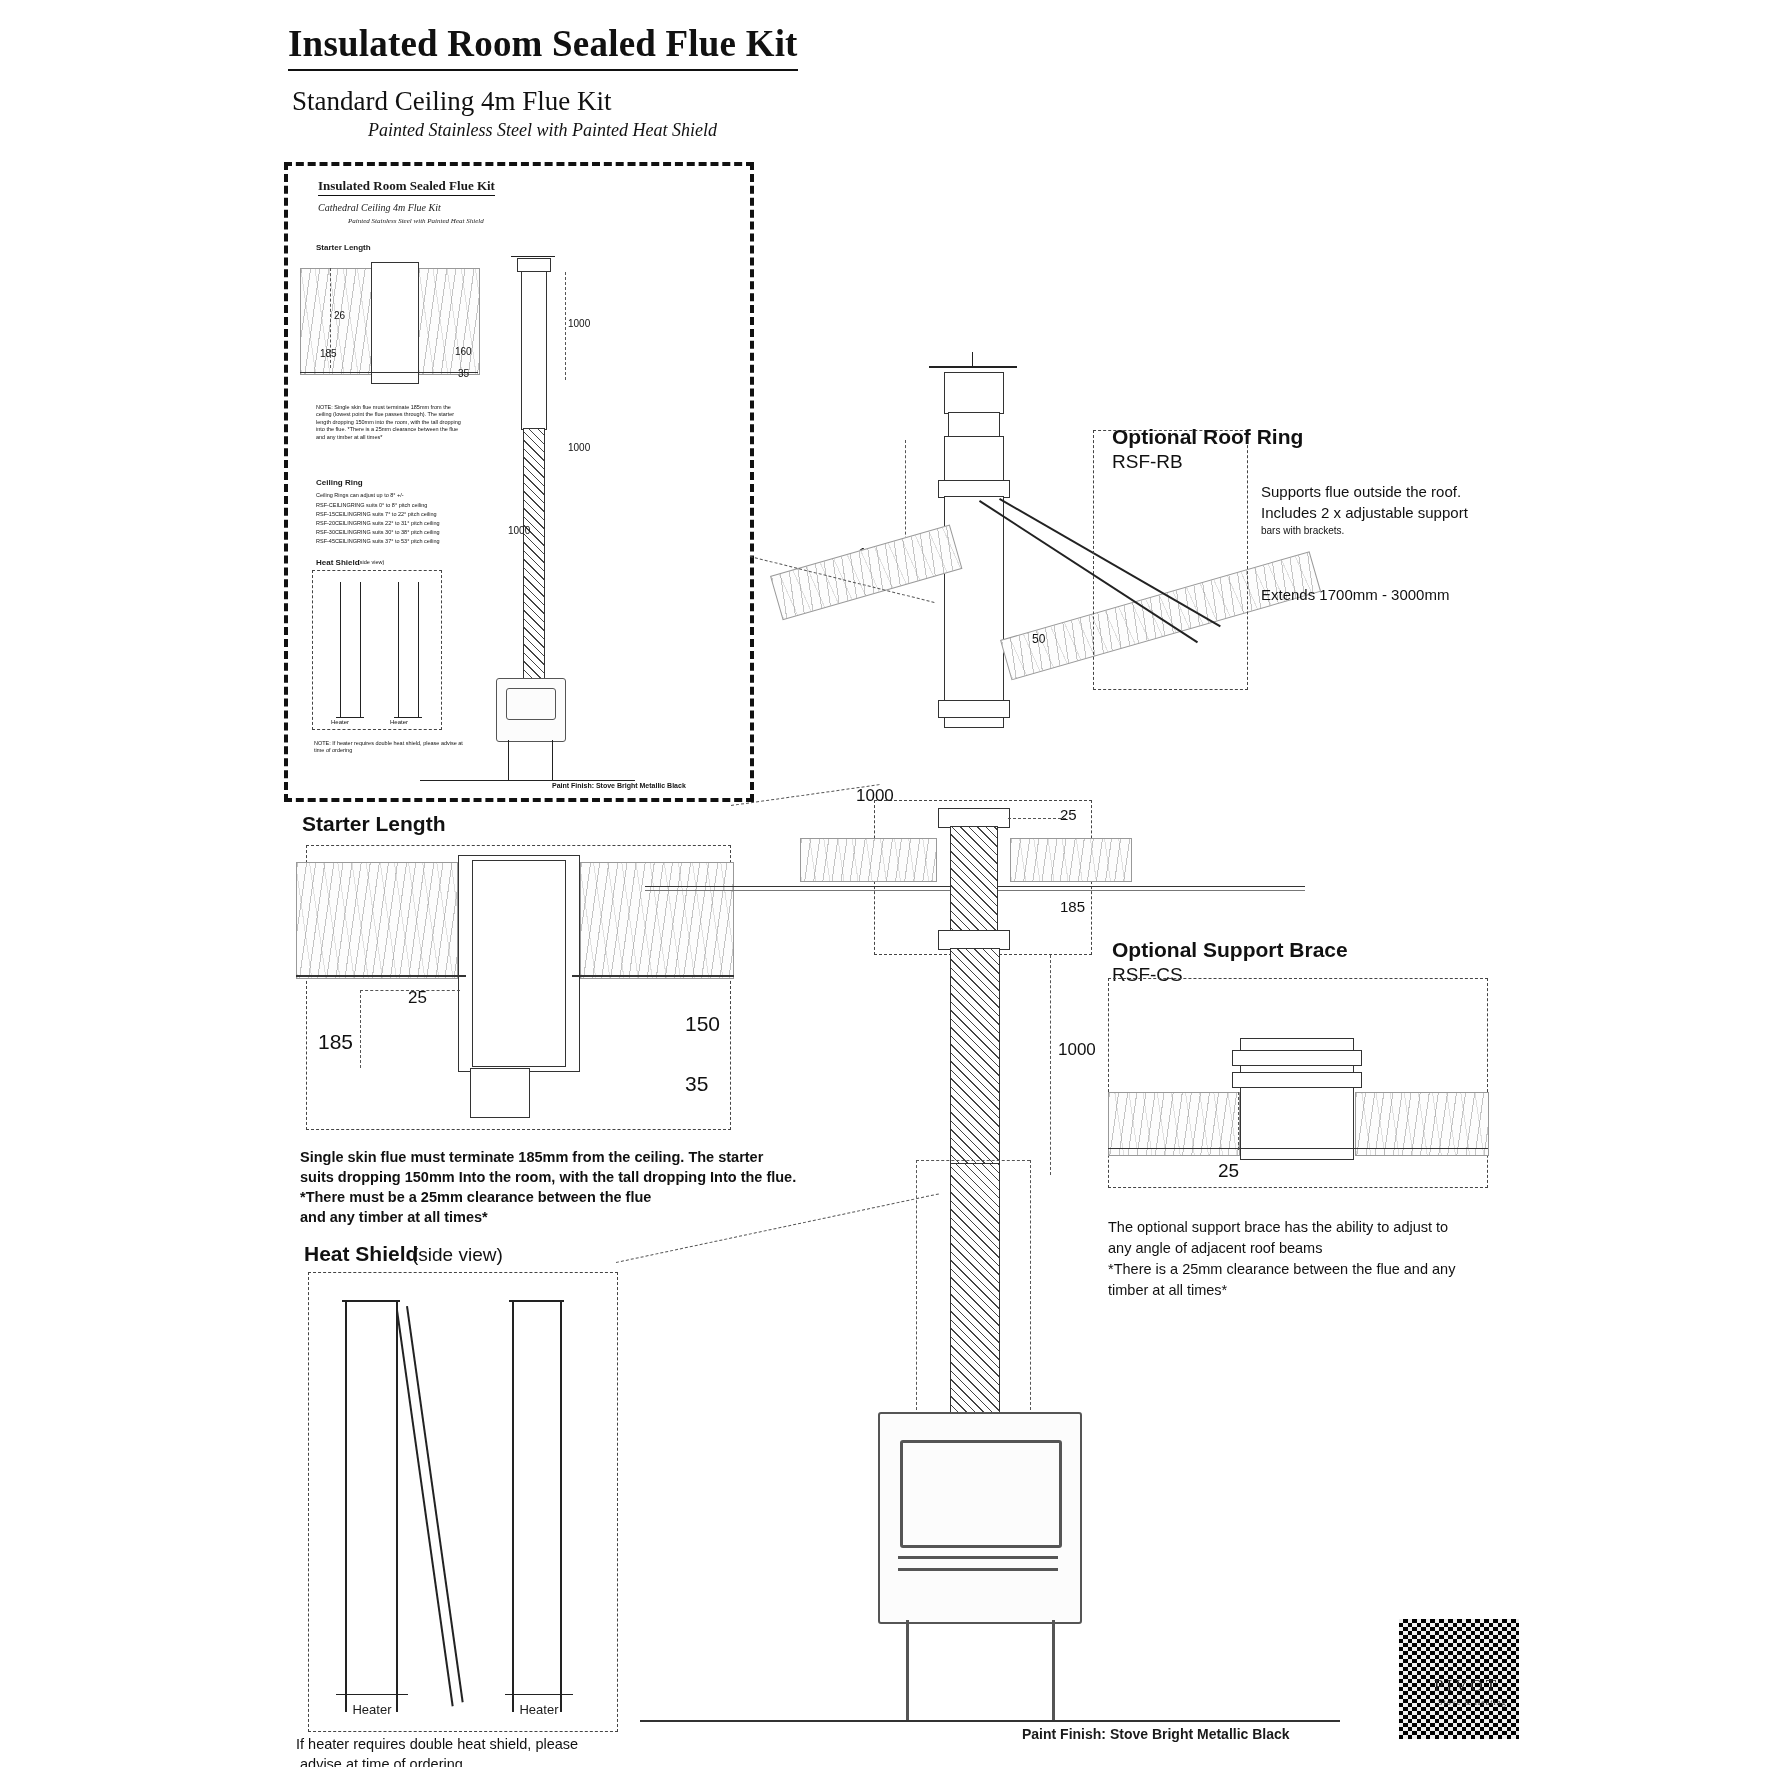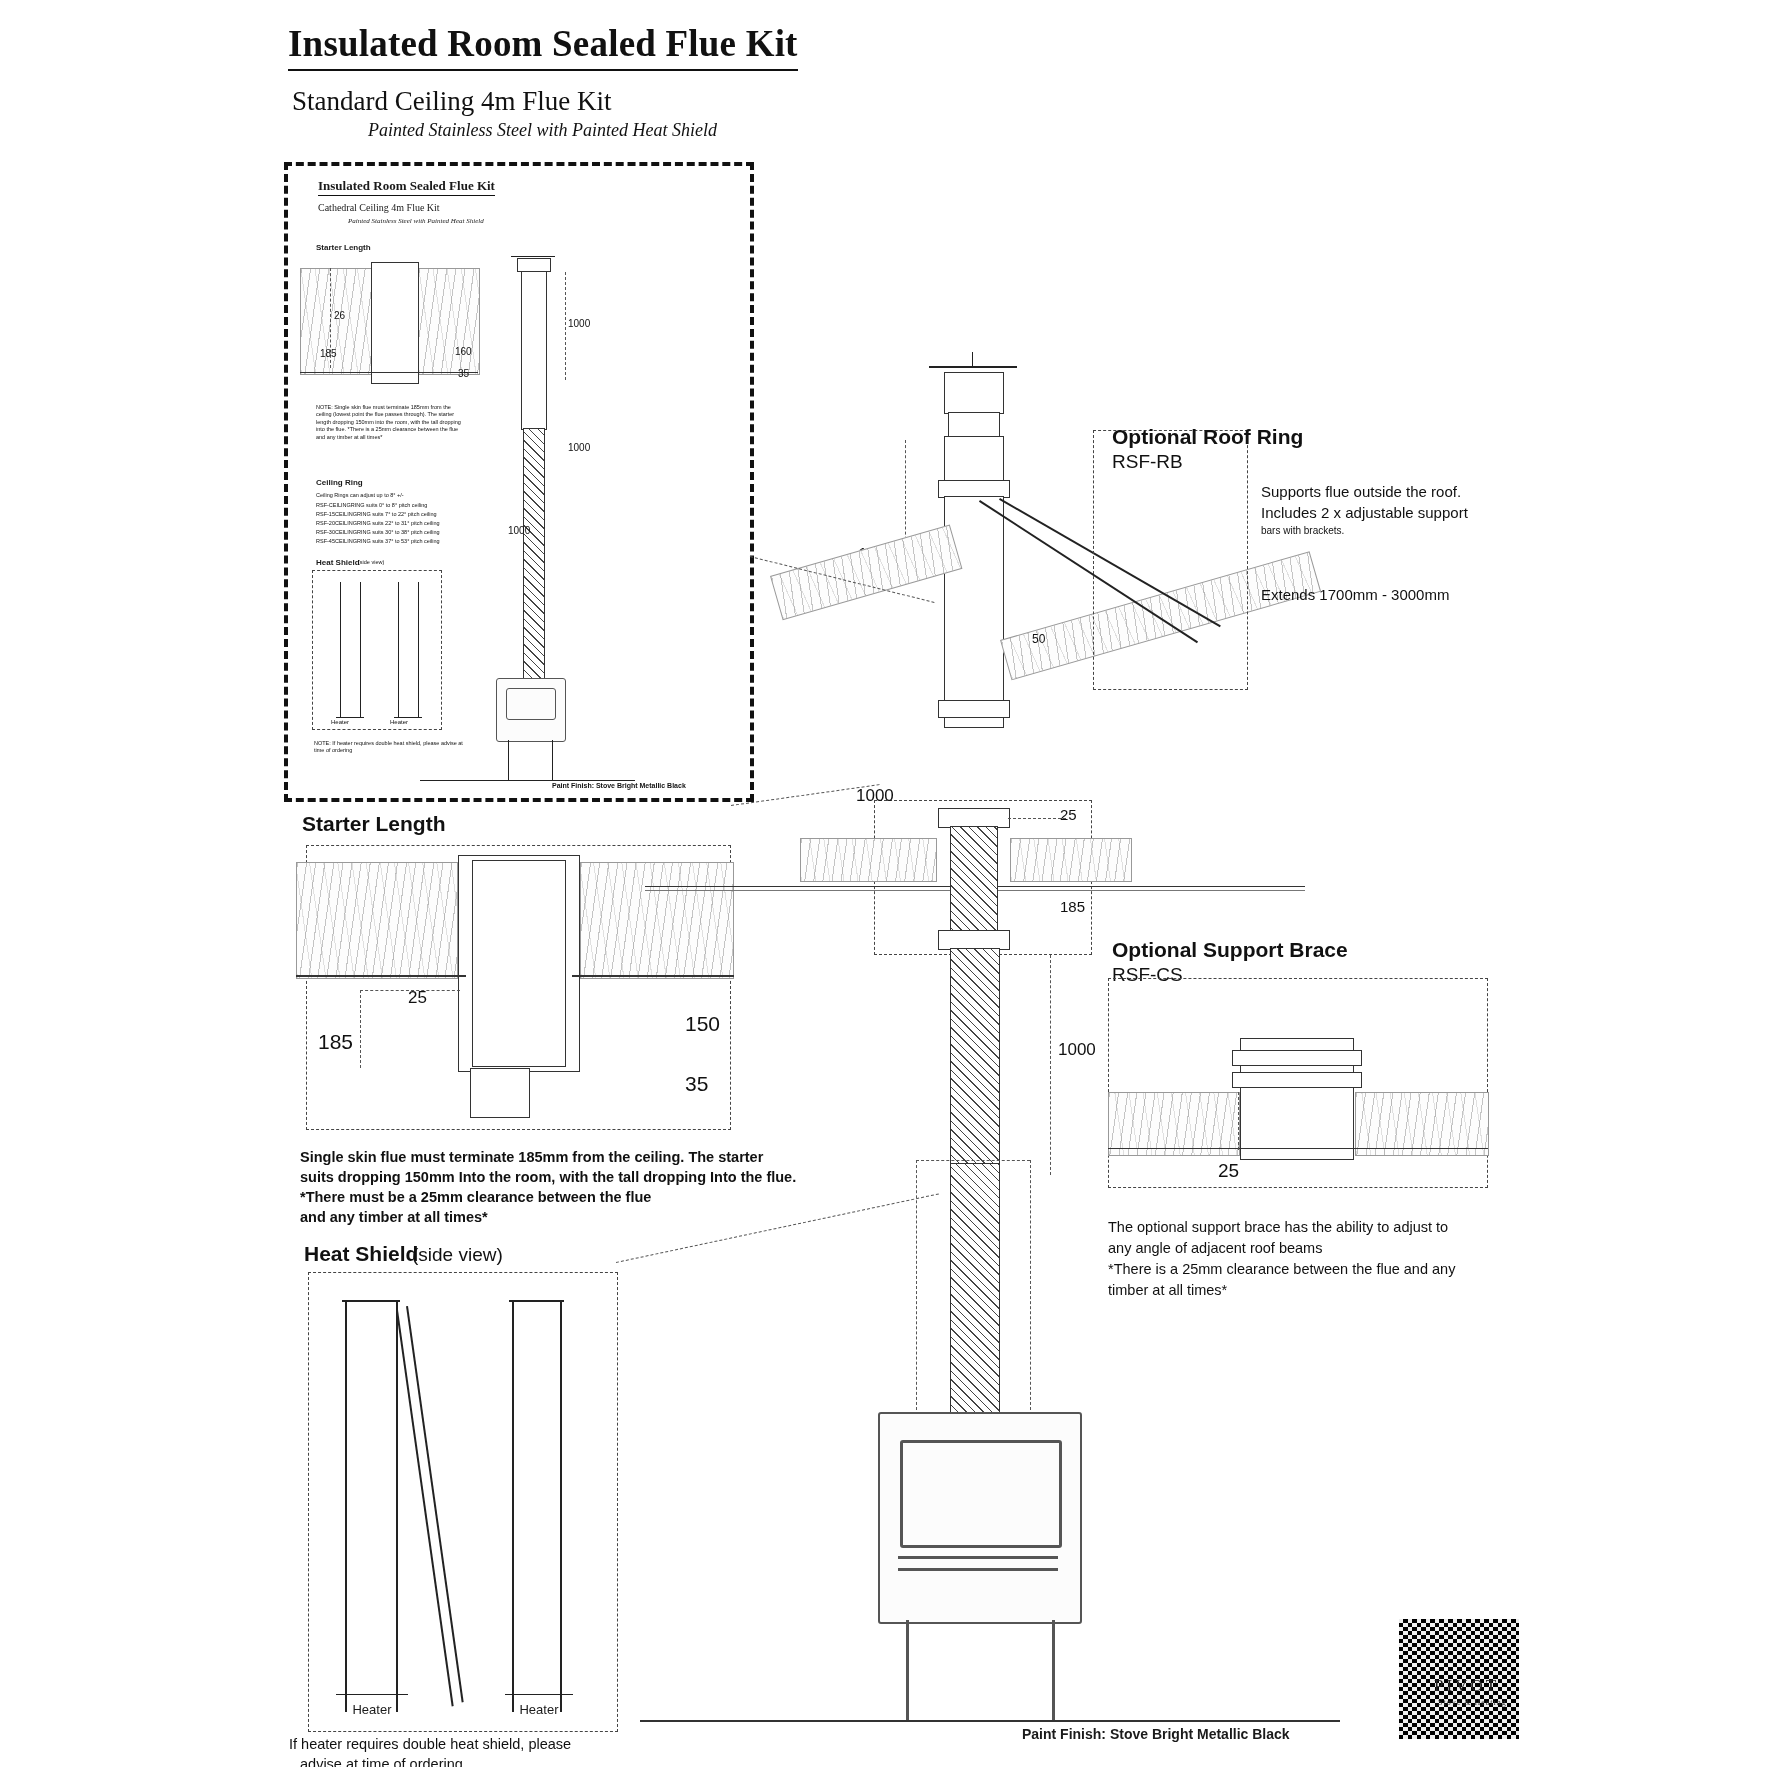--- a/index.html
+++ b/index.html
@@ -169,20 +169,21 @@
     font-family: "Liberation Serif", serif;
     font-weight: bold;
     font-size: 13px;
     border-bottom: 1px solid #111;
     padding-bottom: 1px;
   }
   .inset-sub {
     position: absolute;
     font-family: "Liberation Serif", serif;
     font-size: 10px;
+    font-style: italic;
   }
   .inset-sub2 {
     position: absolute;
     font-family: "Liberation Serif", serif;
     font-style: italic;
     font-size: 7px;
   }
   .inset-head {
     position: absolute;
     font-size: 8px;
@@ -322,21 +323,21 @@
   <div class="ln h" style="left:342px; top:1300px; width:58px; height:2px;"></div>
   <div class="ln h" style="left:509px; top:1300px; width:55px; height:2px;"></div>
   <div class="ln" style="left:398px; top:1310px; width:400px; height:2px; transform-origin:left top; transform: rotate(82deg);"></div>
   <div class="ln" style="left:408px; top:1306px; width:400px; height:2px; transform-origin:left top; transform: rotate(82deg);"></div>
   <div class="ln h" style="left:336px; top:1694px; width:72px;"></div>
   <div class="ln h" style="left:505px; top:1694px; width:68px;"></div>
 
   <div class="label-heater" style="left:336px; top:1700px; width:72px; border:none;">Heater</div>
   <div class="label-heater" style="left:503px; top:1700px; width:72px; border:none;">Heater</div>
 
-  <div class="note" style="left:289px; top:1735px;text-align:right;">If heater requires double heat shield, please</div>
+  <div class="note" style="left:296px; top:1735px;text-align:right;">If heater requires double heat shield, please</div>
   <div class="note" style="left:300px; top:1755px;">advise at time of ordering</div>
 
   <div class="ln h" style="left:929px; top:366px; width:88px; height:2px;"></div>
   <div class="flue-plain" style="left:944px; top:372px; width:58px; height:40px;"></div>
   <div class="flue-plain" style="left:948px; top:412px; width:50px; height:24px;"></div>
   <div class="ln v" style="left:972px; top:352px; height:16px;"></div>
 
   <div class="flue-plain" style="left:944px; top:436px; width:58px; height:82px;"></div>
   <div class="flue-plain" style="left:938px; top:480px; width:70px; height:16px;"></div>
   <div class="flue-plain" style="left:944px; top:496px; width:58px; height:230px;"></div>

